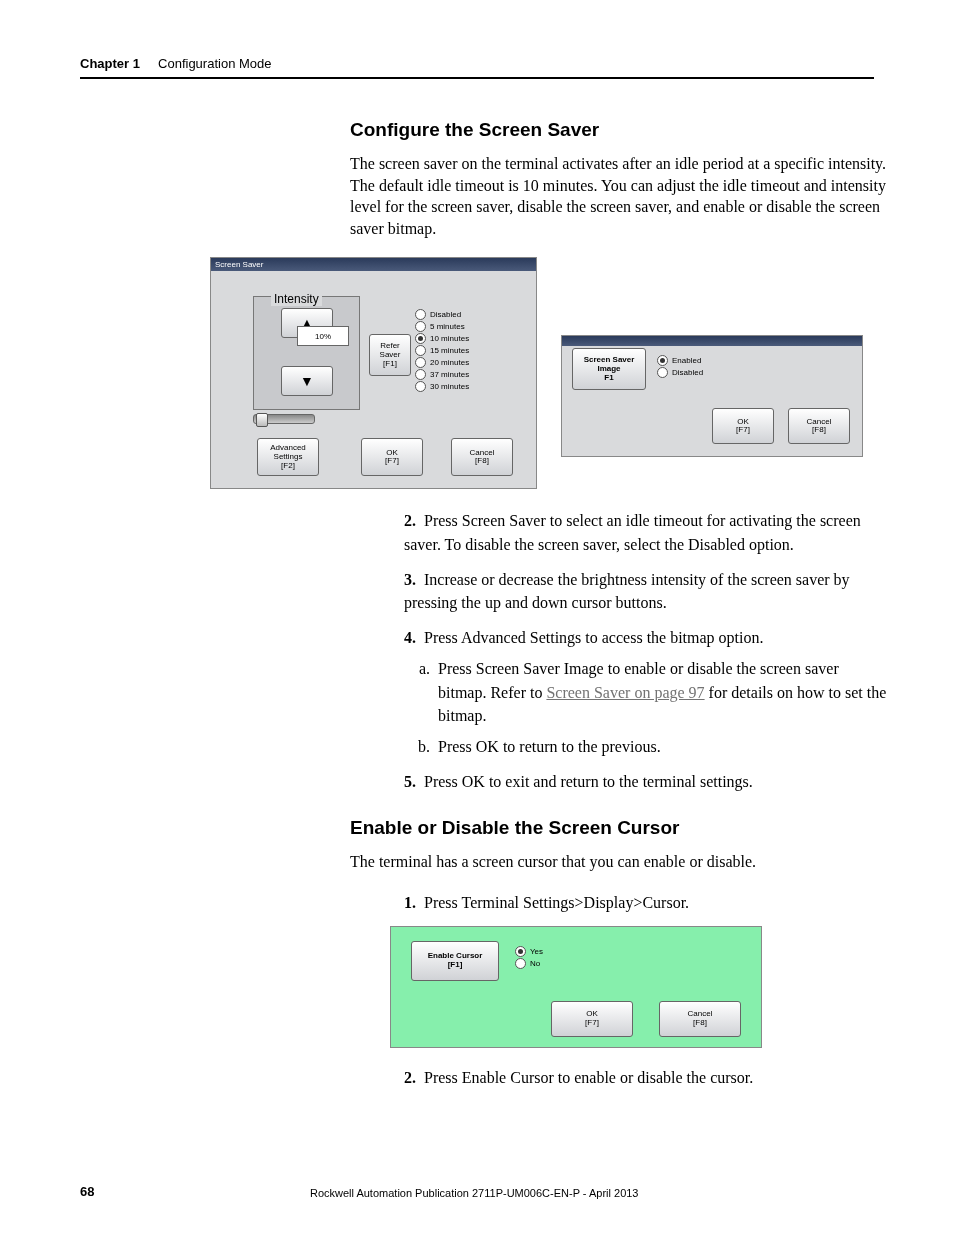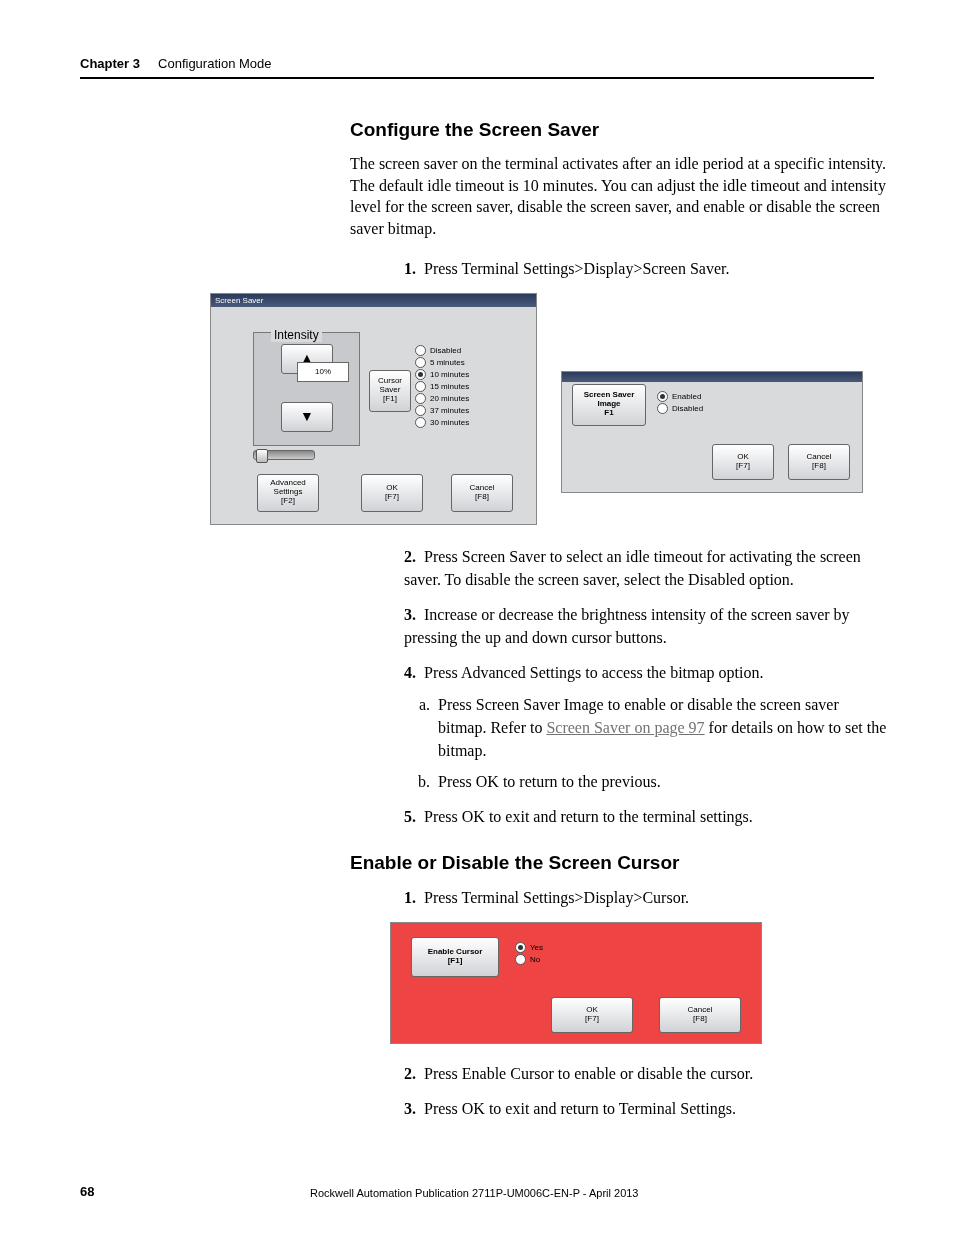--- a/index.html
+++ b/index.html
@@ -142,21 +142,21 @@
     background: linear-gradient(#fff,#d0d2d6);
     border:1px solid #666; border-radius:3px;
     font-size:8px; text-align:center;
     display:flex; align-items:center; justify-content:center; line-height:1.1;
   }
 
   
   .cursor-fig {
     margin: 8px 0 18px 310px;
     width: 370px;
-    background:#ef4444;
+    background:#86efac;
     border:1px solid #888;
     position:relative;
     height: 120px;
     font-family: Arial, sans-serif;
   }
 
   .footer {
     position:absolute;
     bottom: 36px;
     left: 80px;
@@ -168,50 +168,45 @@
   }
   .footer .pg { font-weight:bold; font-size:13px; }
   .footer .pub { flex:1; text-align:center; }
 </style>
 </head>
 <body>
 
 <div class="page">
 
   <div class="running-head">
-    <span class="chap-label">Chapter 3</span>
+    <span class="chap-label">Chapter 1</span>
     &nbsp;&nbsp;&nbsp;
     <span>Configuration Mode</span>
   </div>
   <hr class="hr">
 
   <div class="content-col">
     <h2 class="section">Configure the Screen Saver</h2>
     <p class="body">The screen saver on the terminal activates after an idle period at a specific intensity. The default idle timeout is 10 minutes. You can adjust the idle timeout and intensity level for the screen saver, disable the screen saver, and enable or disable the screen saver bitmap.</p>
-    <ol class="ol-main" style="list-style:none;">
-      <li>
-        <span class="num">1.</span>&nbsp;&nbsp;<span>Press Terminal Settings&gt;Display&gt;Screen Saver.</span>
-      </li>
-    </ol>
   </div>
 
   <div class="figs">
 
     <div class="panel big">
       <div class="titlebar">Screen Saver</div>
 
       <div class="grp" style="left:42px; top:38px; width:105px; height:112px;"></div>
       <span class="lbl-intensity" style="left:60px; top:34px; background:#d9dadc; padding:0 3px;">Intensity</span>
       <div class="arrow-btn" style="left:70px; top:50px;">▲</div>
       <div class="pct" style="left:70px; top:68px;margin-left:16px;">10%</div>
       <div class="arrow-btn" style="left:70px; top:108px;">▼</div>
       <div class="slider" style="left:42px; top:156px; transform:rotate(0deg);"></div>
 
       <div class="sq-btn" style="left:158px; top:76px;">
-        <div><span>Cursor</span><br><span>Saver</span><br><span>[F1]</span></div>
+        <div><span>Refer</span><br><span>Saver</span><br><span>[F1]</span></div>
       </div>
 
       <div class="radio-col" style="left:204px; top:50px;">
         <div class="radio-row">
             <span class="radio-dot"></span>
             <span>Disabled</span>
           </div>
         <div class="radio-row">
             <span class="radio-dot"></span>
             <span>5 minutes</span>
@@ -282,20 +277,21 @@
           <li>
             <span>Press Screen Saver Image to enable or disable the screen saver bitmap. Refer to </span><a href="#" class="link">Screen Saver on page 97</a><span> for details on how to set the bitmap.</span>
           </li>
           <li>Press OK to return to the previous.</li>
         </ol>
       </li>
       <li><span class="num">5.</span>&nbsp;&nbsp;<span>Press OK to exit and return to the terminal settings.</span></li>
     </ol>
 
     <h2 class="section" style="margin-top:24px;">Enable or Disable the Screen Cursor</h2>
+    <p class="body">The terminal has a screen cursor that you can enable or disable.</p>
     <ol class="ol-main" style="list-style:none;">
       <li><span class="num">1.</span>&nbsp;&nbsp;<span>Press Terminal Settings&gt;Display&gt;Cursor.</span></li>
     </ol>
   </div>
 
   <div class="cursor-fig">
     <div class="btn2" style="left:20px; top:14px; width:86px; height:38px; font-weight:bold;">
       <div><span>Enable Cursor</span><br><span>[F1]</span></div>
     </div>
     <div class="radio-col" style="left:124px; top:18px;">
@@ -312,21 +308,20 @@
       <div><span>OK</span><br><span>[F7]</span></div>
     </div>
     <div class="btn2" style="left:268px; top:74px; width:80px; height:34px;">
       <div><span>Cancel</span><br><span>[F8]</span></div>
     </div>
   </div>
 
   <div class="content-col">
     <ol class="ol-main" start="2" style="list-style:none;">
       <li><span class="num">2.</span>&nbsp;&nbsp;<span>Press Enable Cursor to enable or disable the cursor.</span></li>
-      <li><span class="num">3.</span>&nbsp;&nbsp;<span>Press OK to exit and return to Terminal Settings.</span></li>
     </ol>
   </div>
 
   <div class="footer">
     <span class="pg">68</span>
     <span class="pub">Rockwell Automation Publication 2711P-UM006C-EN-P - April 2013</span>
     <span style="width:20px;"></span>
   </div>
 </div>
 

